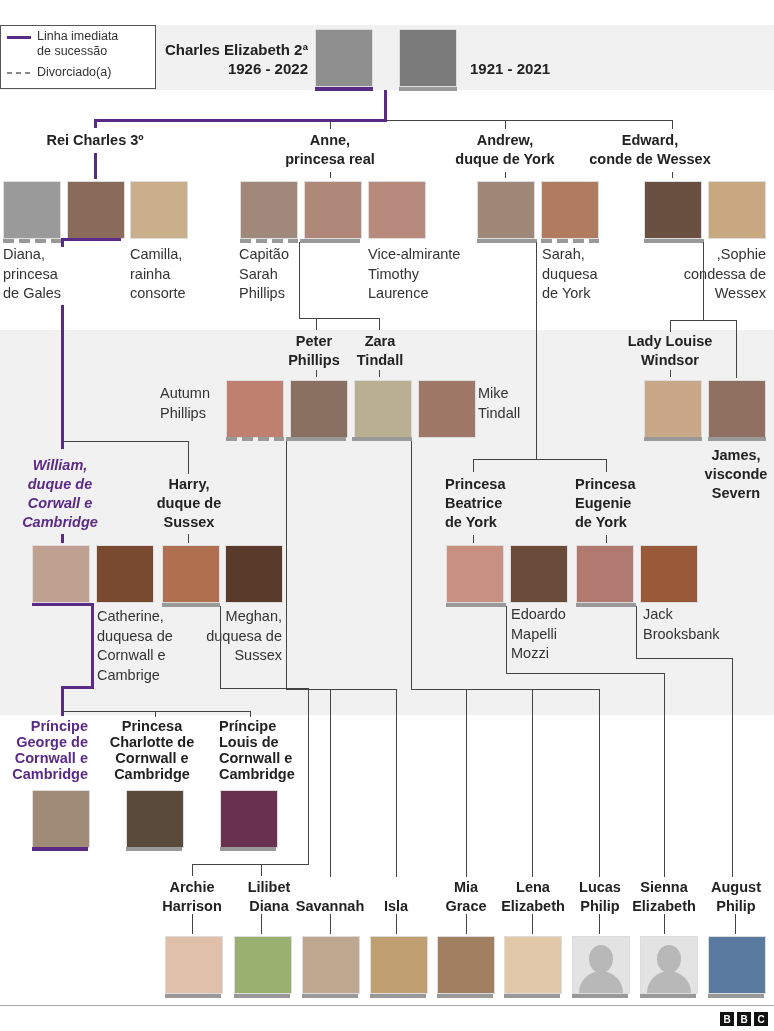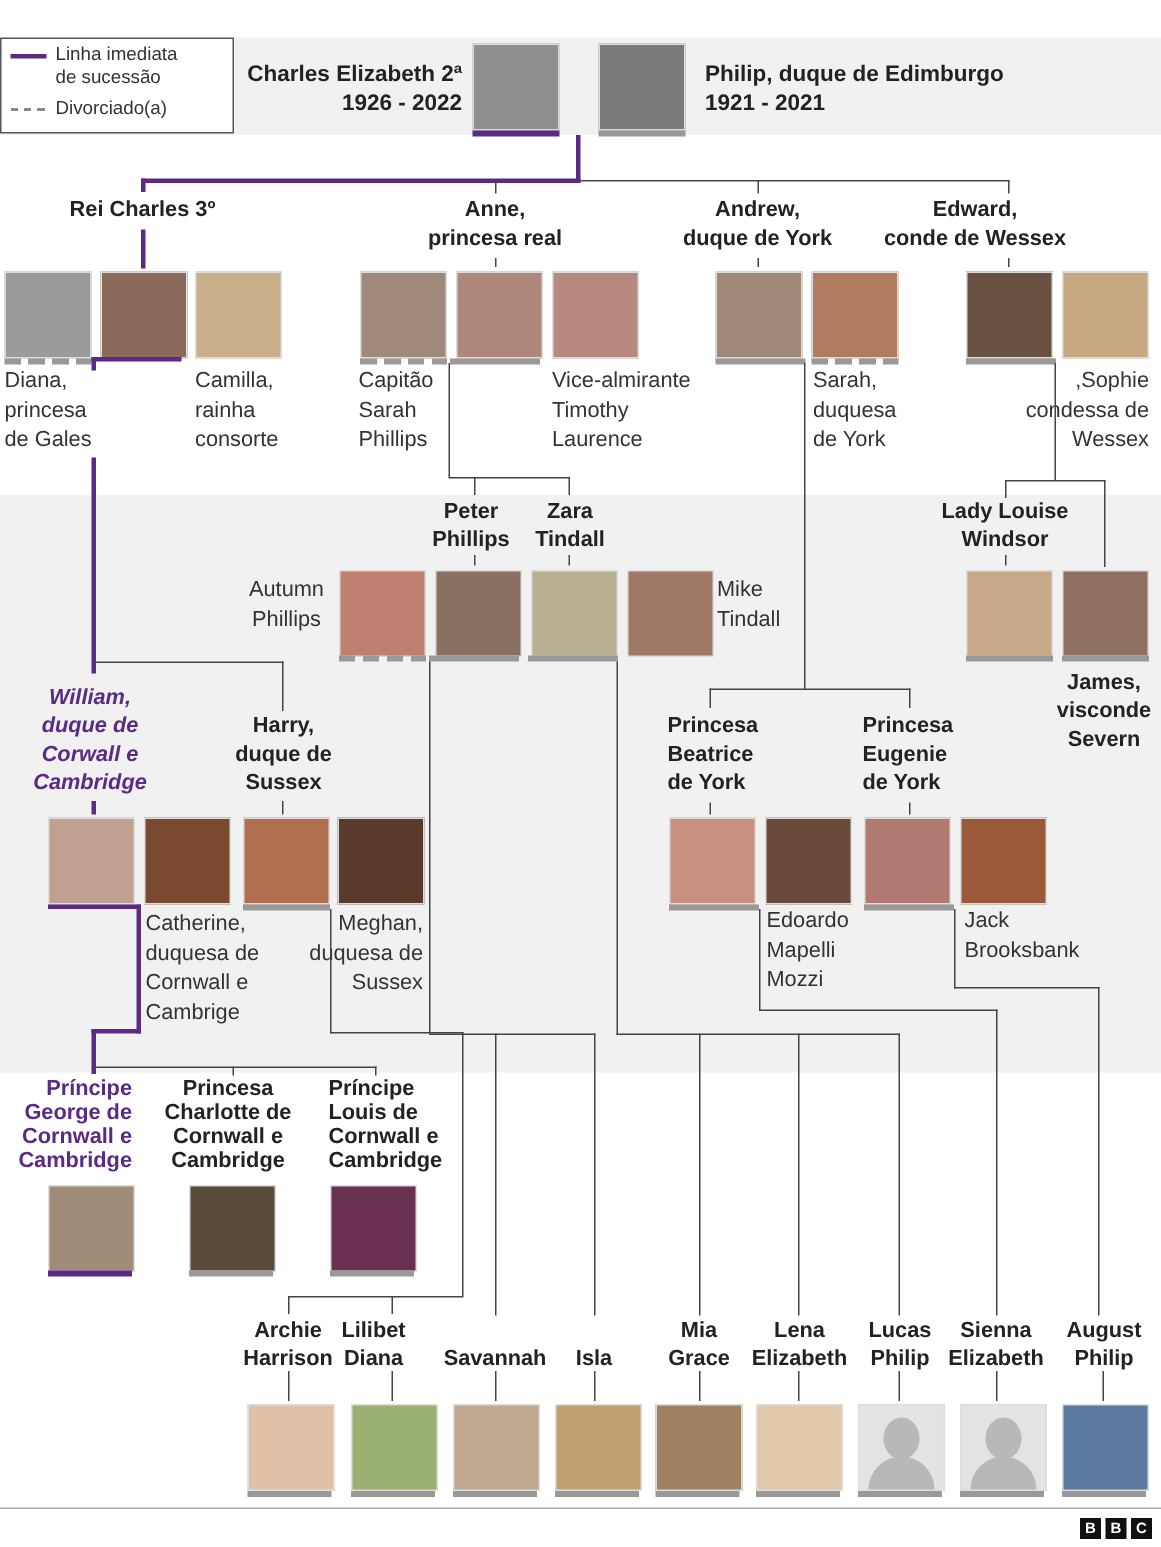--- a/index.html
+++ b/index.html
@@ -32,21 +32,21 @@
   <div style="position:absolute;left:36px;top:3px;"><span>Linha imediata</span><br><span>de sucessão</span></div>
   <div style="position:absolute;left:6px;top:46px;width:24px;height:2px;background:repeating-linear-gradient(90deg,#888 0 5px,transparent 5px 9px);"></div>
   <div style="position:absolute;left:36px;top:39px;">Divorciado(a)</div>
 </div>
 
 <div class="name" style="left:160px;top:40px;width:148px;text-align:right;font-size:15px;"><span>Charles Elizabeth 2ª</span><br><span>1926 - 2022</span></div>
 <div class="ph" style="left:315px;top:29px;background:#8f8f8f;"></div>
 <div class="bar p" style="left:315px;top:87px;width:58px;"></div>
 <div class="ph" style="left:399px;top:29px;background:#7a7a7a;"></div>
 <div class="bar" style="left:399px;top:87px;width:58px;"></div>
-<div class="name" style="left:470px;top:40px;text-align:left;font-size:15px;"><span>Philip, duque de Edimburgo</span><br><span>1921 - 2021</span></div>
+<div class="name" style="left:470px;top:40px;text-align:left;font-size:15px;"><br><span>1921 - 2021</span></div>
 
 <div class="lp" style="left:384px;top:90px;width:3px;height:32px;"></div>
 <div class="lp" style="left:94px;top:119px;width:293px;height:3px;"></div>
 <div class="lp" style="left:94px;top:119px;width:3px;height:9px;"></div>
 <div class="ln" style="left:387px;top:120px;width:286px;height:1px;"></div>
 <div class="ln" style="left:330px;top:120px;width:1px;height:9px;"></div>
 <div class="ln" style="left:505px;top:120px;width:1px;height:9px;"></div>
 <div class="ln" style="left:672px;top:120px;width:1px;height:9px;"></div>
 
 <div class="name" style="left:30px;top:131px;width:130px;">Rei Charles 3º</div>
@@ -101,21 +101,21 @@
 <div class="ln" style="left:670px;top:320px;width:1px;height:12px;"></div>
 <div class="ln" style="left:736px;top:320px;width:1px;height:58px;"></div>
 
 <div class="name" style="left:278px;top:332px;width:72px;"><span>Peter</span><br><span>Phillips</span></div>
 <div class="name" style="left:344px;top:332px;width:72px;"><span>Zara</span><br><span>Tindall</span></div>
 <div class="name" style="left:615px;top:332px;width:110px;"><span>Lady Louise</span><br><span>Windsor</span></div>
 <div class="ln" style="left:316px;top:370px;width:1px;height:7px;"></div>
 <div class="ln" style="left:379px;top:370px;width:1px;height:7px;"></div>
 <div class="ln" style="left:670px;top:370px;width:1px;height:7px;"></div>
 
-<div class="spouse" style="left:160px;top:384px;text-align:center;width:62px;"><span>Autumn</span><br><span>Phillips</span></div>
+<div class="spouse" style="left:160px;top:384px;text-align:left;width:62px;"><span>Autumn</span><br><span>Phillips</span></div>
 <div class="ph" style="left:226px;top:380px;background:#c08070;"></div>
 <div class="bar dash" style="left:226px;top:437px;width:58px;"></div>
 <div class="ph" style="left:290px;top:380px;background:#8a7060;"></div>
 <div class="bar" style="left:286px;top:437px;width:60px;"></div>
 <div class="ph" style="left:354px;top:380px;background:#b8b090;"></div>
 <div class="bar" style="left:352px;top:437px;width:60px;"></div>
 <div class="ph" style="left:418px;top:380px;background:#a07868;"></div>
 <div class="spouse" style="left:478px;top:384px;"><span>Mike</span><br><span>Tindall</span></div>
 <div class="ph" style="left:644px;top:380px;background:#c8a888;"></div>
 <div class="bar" style="left:644px;top:437px;width:58px;"></div>
@@ -188,21 +188,21 @@
 <div class="name" style="left:100px;top:718px;width:104px;line-height:16px;"><span>Princesa</span><br><span>Charlotte de</span><br><span>Cornwall e</span><br><span>Cambridge</span></div>
 <div class="name" style="left:219px;top:718px;text-align:left;line-height:16px;"><span>Príncipe</span><br><span>Louis de</span><br><span>Cornwall e</span><br><span>Cambridge</span></div>
 <div class="ph" style="left:32px;top:790px;background:#a08a78;"></div>
 <div class="bar p" style="left:32px;top:847px;width:56px;"></div>
 <div class="ph" style="left:126px;top:790px;background:#5a4a3a;"></div>
 <div class="bar" style="left:126px;top:847px;width:56px;"></div>
 <div class="ph" style="left:220px;top:790px;background:#6a3050;"></div>
 <div class="bar" style="left:220px;top:847px;width:56px;"></div>
 
 <div class="name" style="left:156px;top:878px;width:72px;"><span>Archie</span><br><span>Harrison</span></div>
-<div class="name" style="left:214px;top:878px;width:70px;"><span>Lilibet</span><br><span>Diana</span></div>
+<div class="name" style="left:234px;top:878px;width:70px;"><span>Lilibet</span><br><span>Diana</span></div>
 <div class="name" style="left:292px;top:878px;width:76px;"><span></span><br><span>Savannah</span></div>
 <div class="name" style="left:366px;top:878px;width:60px;"><span></span><br><span>Isla</span></div>
 <div class="name" style="left:434px;top:878px;width:64px;"><span>Mia</span><br><span>Grace</span></div>
 <div class="name" style="left:496px;top:878px;width:74px;"><span>Lena</span><br><span>Elizabeth</span></div>
 <div class="name" style="left:572px;top:878px;width:56px;"><span>Lucas</span><br><span>Philip</span></div>
 <div class="name" style="left:626px;top:878px;width:76px;"><span>Sienna</span><br><span>Elizabeth</span></div>
 <div class="name" style="left:702px;top:878px;width:68px;"><span>August</span><br><span>Philip</span></div>
 
 <div class="ln" style="left:192px;top:914px;width:1px;height:20px;"></div>
 <div class="ln" style="left:261px;top:914px;width:1px;height:20px;"></div>

